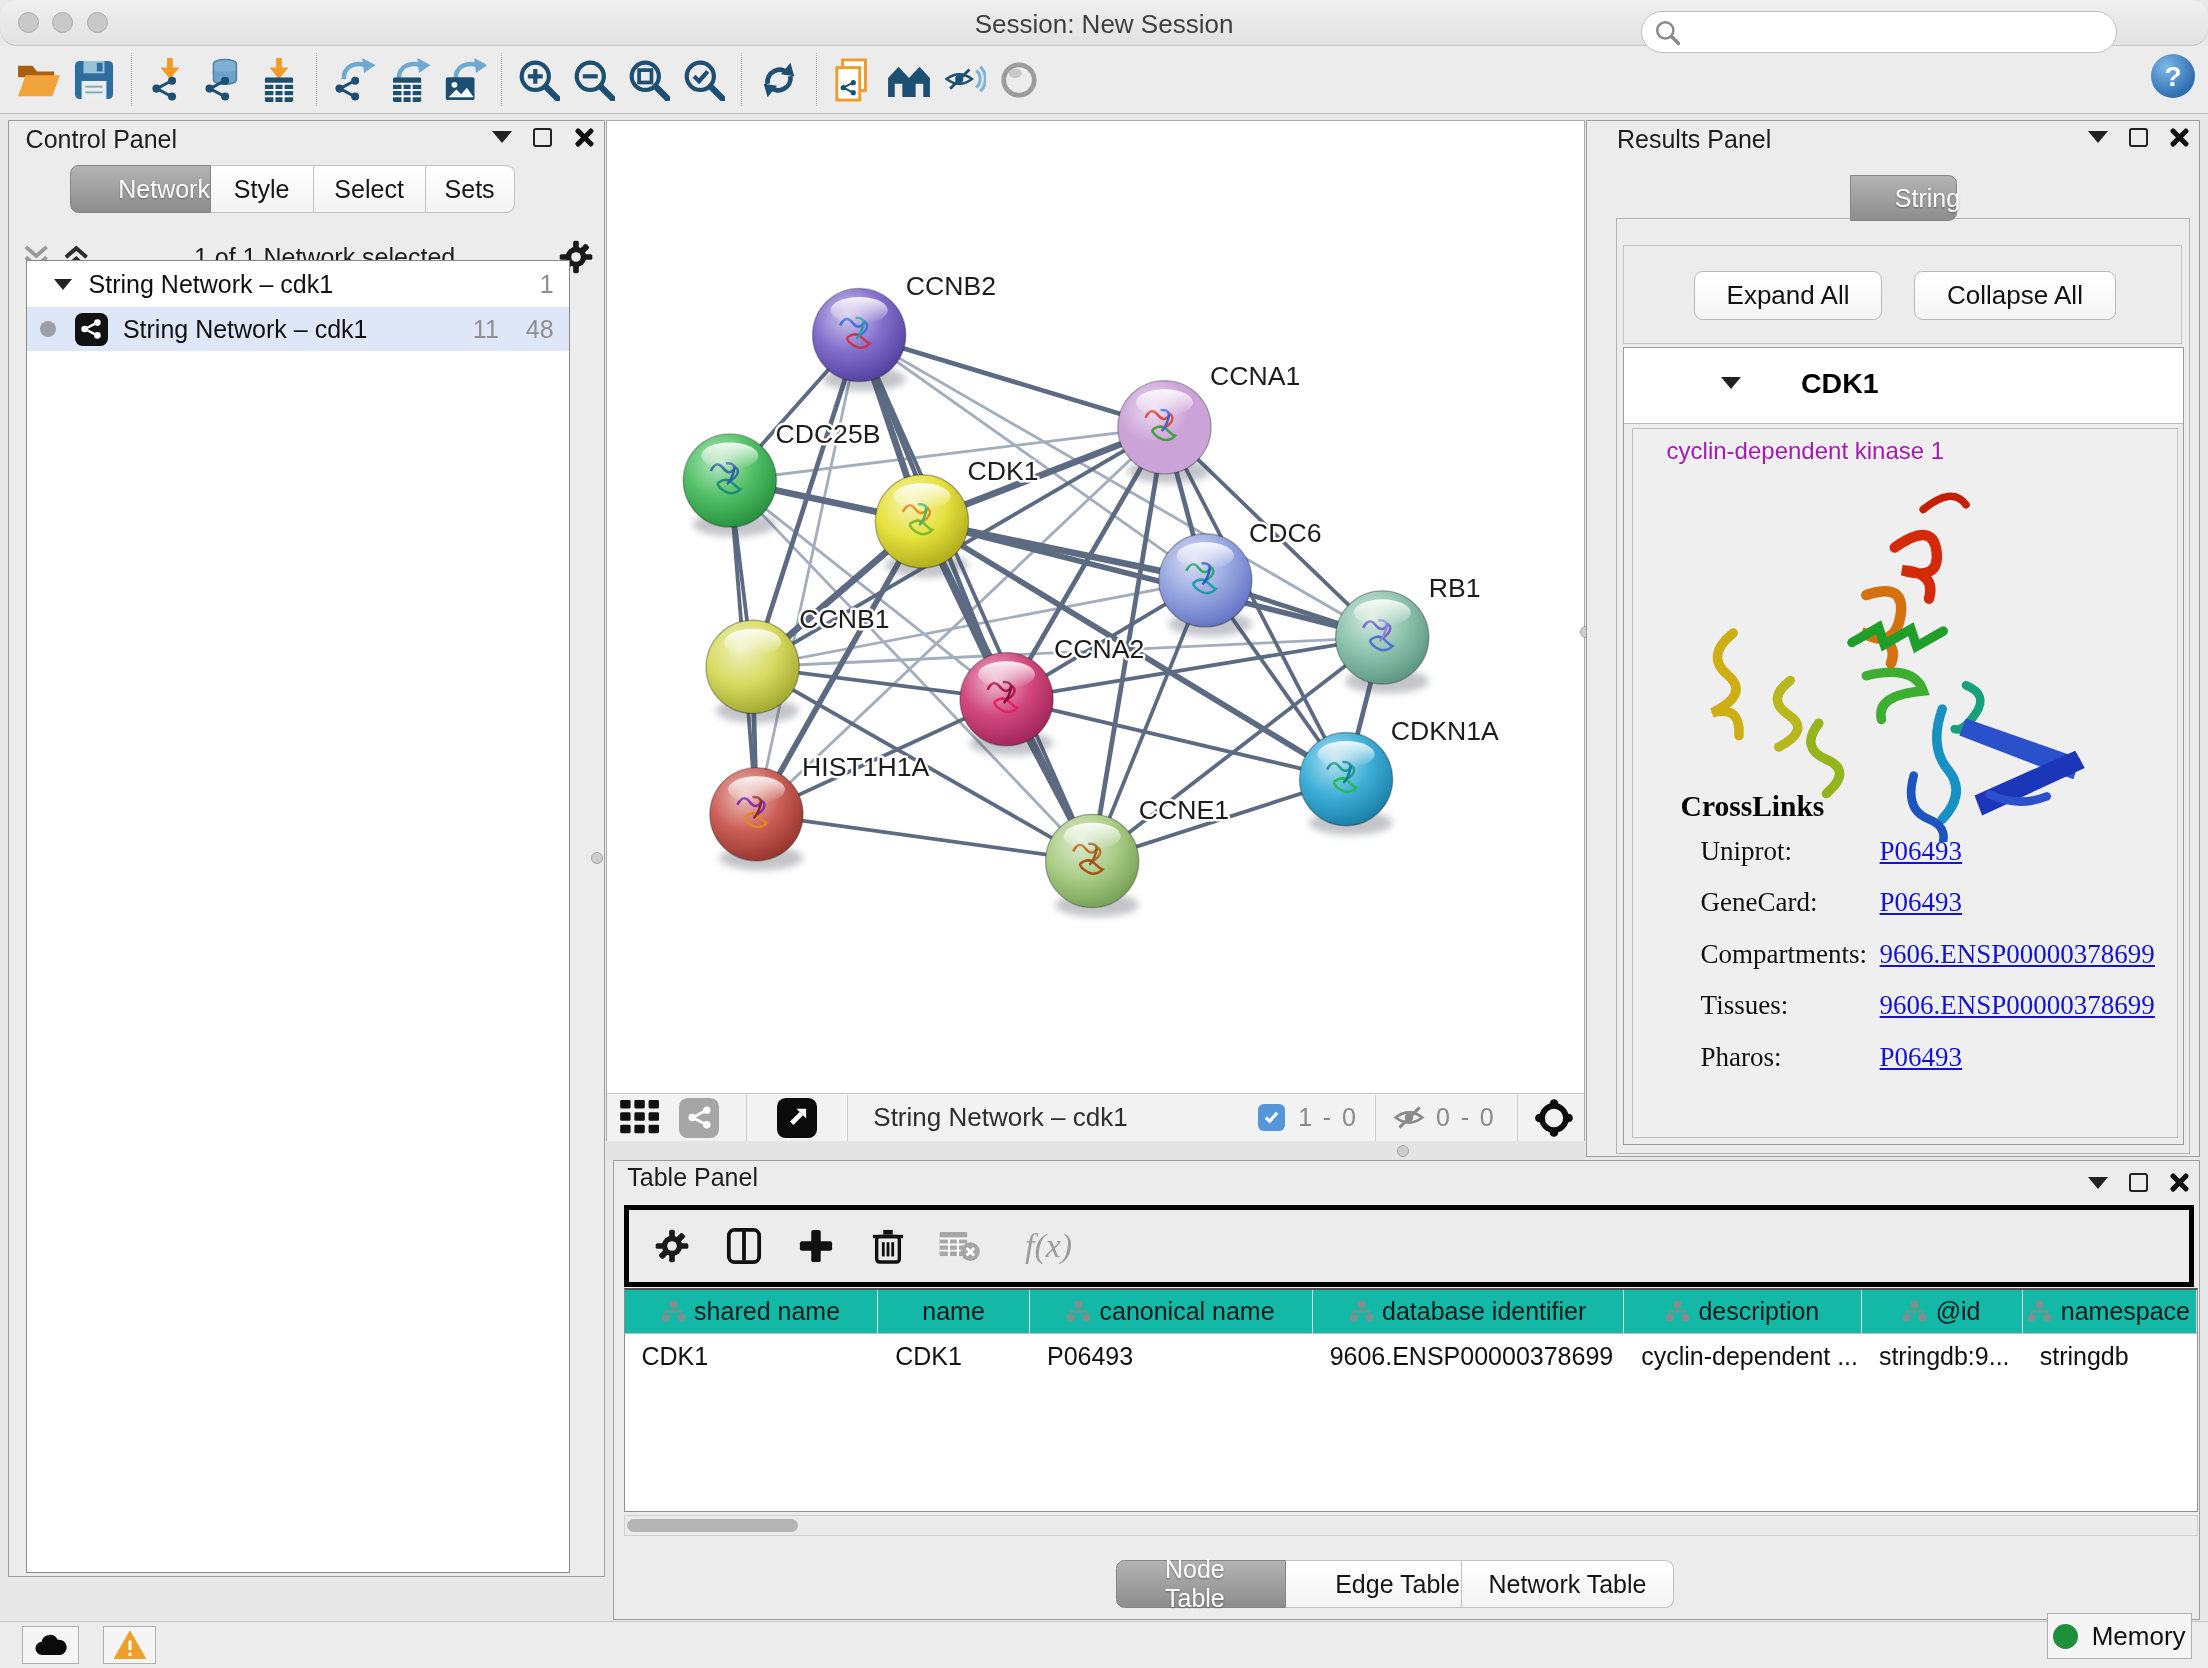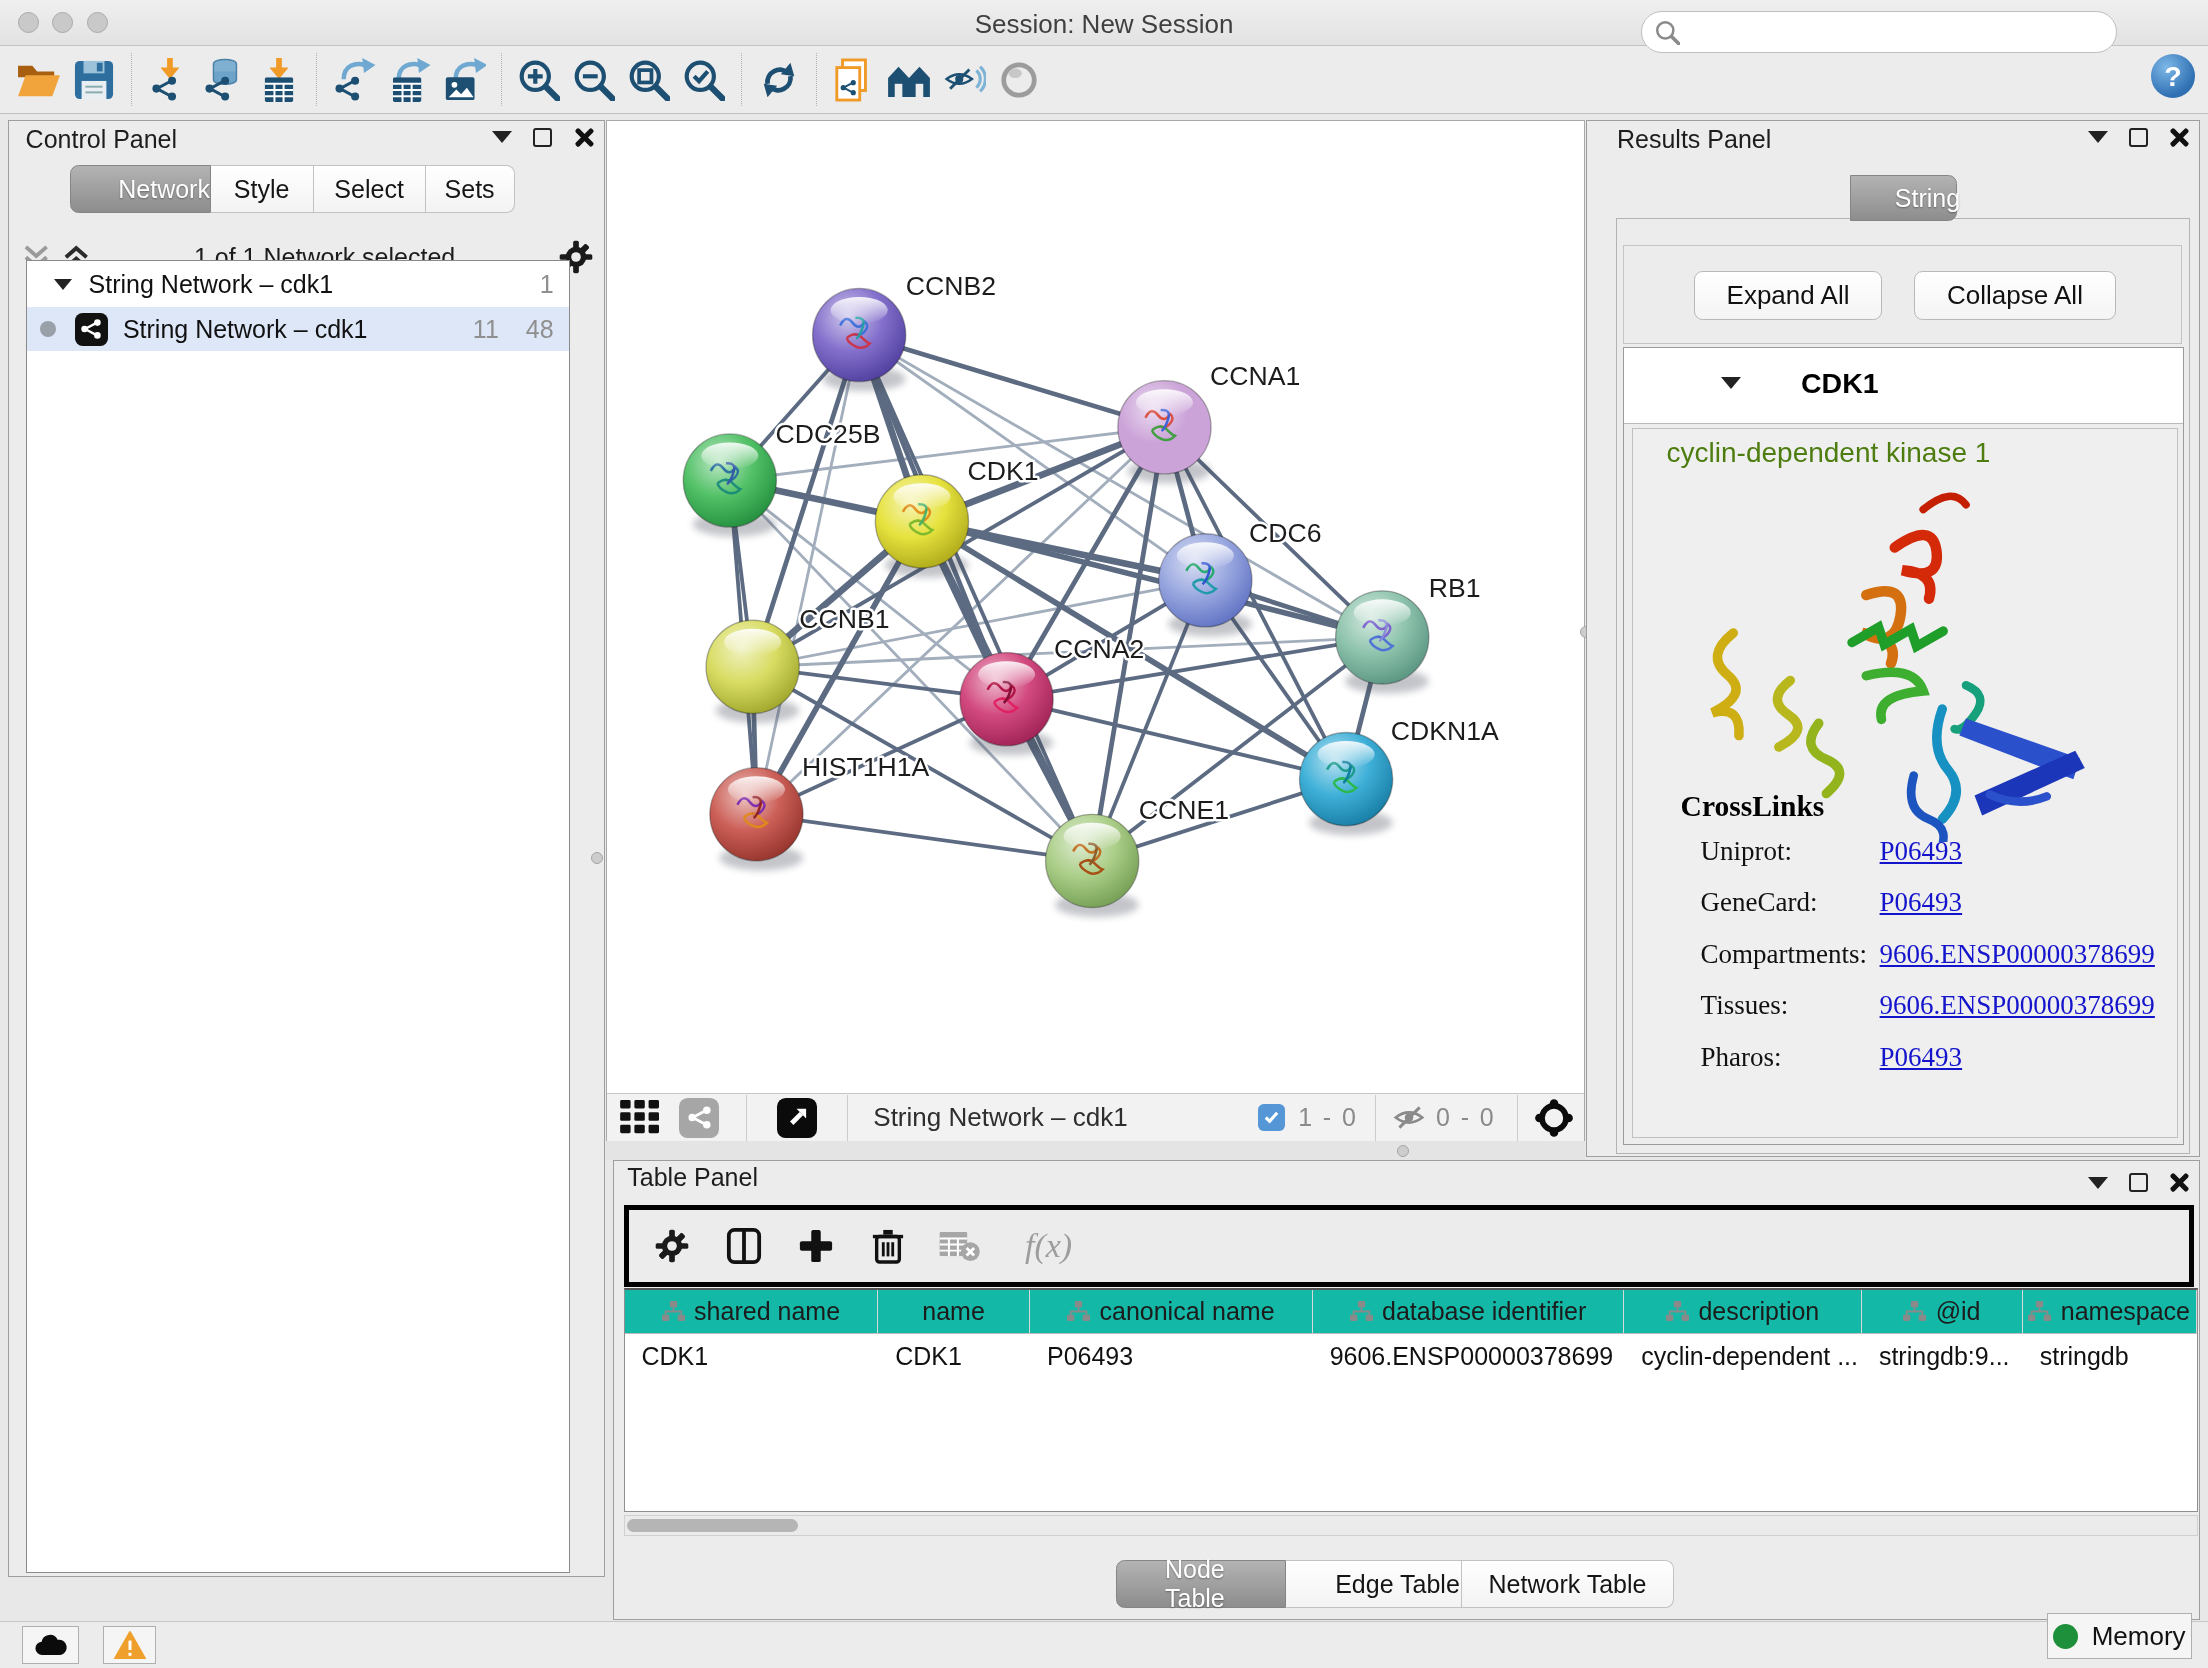--- a/index.html
+++ b/index.html
@@ -2,21 +2,21 @@
 <html style="font-size:15px"><head>
 <meta charset="utf-8">
 <style>
   * { margin:0; padding:0; box-sizing:border-box; }
   html,body { width:2208px; height:1668px; }
   body { position:relative; font-family:"Liberation Sans", sans-serif; background:#e8e8e8; overflow:hidden; }
   .abs { position:absolute; }
 
   
   .titlebar { position:absolute; left:0; top:0; width:2208px; height:46px;
-    background:linear-gradient(#efefef,#e2e2e2); border-bottom:1px solid #c3c3c3; }
+    background:linear-gradient(#efefef,#e2e2e2); border-bottom:1px solid #c3c3c3;border-radius:17px; }
   .tl-light { position:absolute; top:12.4px; width:21px; height:21px; border-radius:50%;
     background:#c9c9c9; border:1px solid #a9a9a9; }
   .win-title { position:absolute; top:8.6px; left:0; width:100%; text-align:center;
     font-size:26px; color:#3f3f3f; }
 
   
   .toolbar { position:absolute; left:0; top:46px; width:2208px; height:68px;
     background:#ececec; border-bottom:1px solid #c0c0c0; display:flex; align-items:center; }
   .tbi { width:55px; height:55px; display:flex; align-items:center; justify-content:center; flex:0 0 auto; }
   .tsep { width:0; height:53px; border-left:1.9px dotted #b2b2b2; margin:0 9.5px; flex:0 0 auto; }
@@ -69,21 +69,21 @@
   .split-dot { position:absolute; width:12.4px; height:12.4px; border-radius:50%; background:#cdcdcd; border:1px solid #a5a5a5; }
 
   
   .res-outer { position:absolute; left:28.5px; top:97px; width:574px; height:936px; border:1px solid #b3b3b3; }
   .res-btnrow { position:absolute; left:36px; top:124px; width:559px; height:99px; border:1px solid #c4c4c4; }
   .btn { position:absolute; background:linear-gradient(#ffffff,#f4f4f4); border:1px solid #b8b8b8; border-radius:8.6px;
     font-size:26px; color:#111; display:flex; align-items:center; justify-content:center; }
   .res-section { position:absolute; left:36px; top:226px; width:561px; height:798px; border:1px solid #9a9a9a; background:#ededed; }
   .sec-head { position:absolute; left:0; top:0; width:100%; height:76px; background:#fff; border-bottom:1px solid #bbb; }
   .sec-body { position:absolute; left:7.6px; top:80px; width:546px; height:710px; border:1px solid #c0c0c0; background:#efefef; }
-  .gene-desc { position:absolute; left:34px; top:7.6px; font-size:28px; color:#4d7c0f; }
+  .gene-desc { position:absolute; left:34px; top:7.6px; font-size:24px; color:#a21caf; }
   .xl-title { position:absolute; left:48px; top:361px; font-family:"Liberation Serif", serif; font-weight:bold; font-size:29.5px; color:#000; }
   .xl-row { position:absolute; left:68px; width:457px; height:51px; font-family:"Liberation Serif", serif; font-size:27px; color:#111; }
   .xl-row a { position:absolute; left:179px; color:#1414cc; text-decoration:underline; }
 
   
   .tp-toolbar { position:absolute; left:9.5px; top:44px; width:1570px; height:82px; border:5px solid #000000;
     display:flex; align-items:center; }
   .tpi { width:72px; height:57px; display:flex; align-items:center; justify-content:center; flex:0 0 auto; }
   .fx { font-family:"Liberation Serif", serif; font-style:italic; font-size:34px; color:#9d9d9d; }
   .dtable { position:absolute; left:9.5px; top:127px; width:1574px; height:224px; background:#fff;

